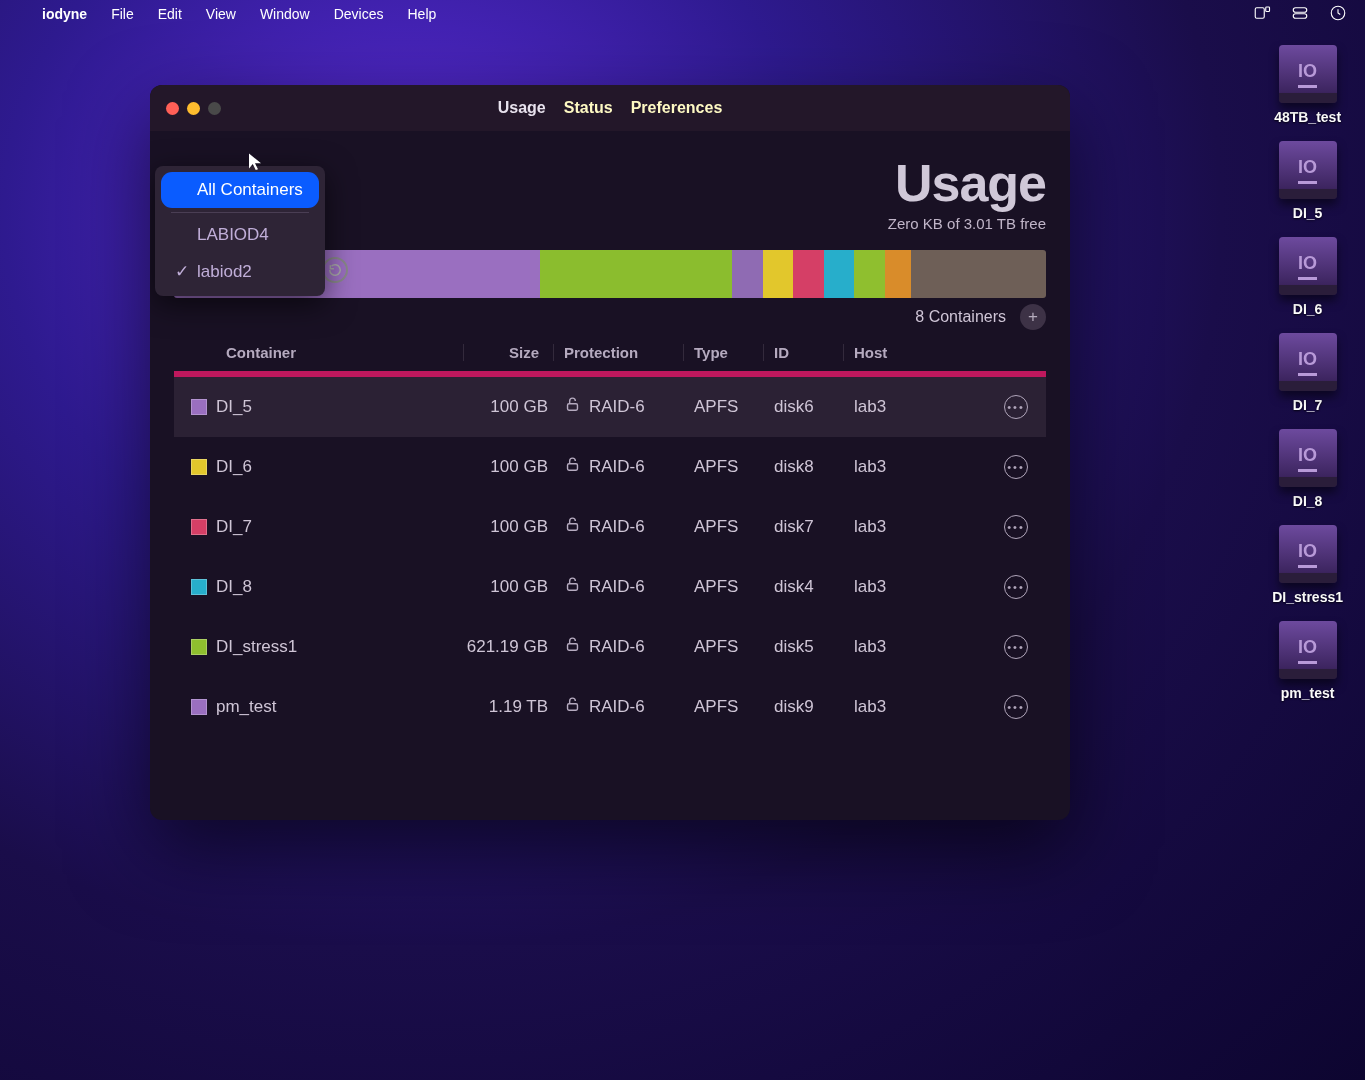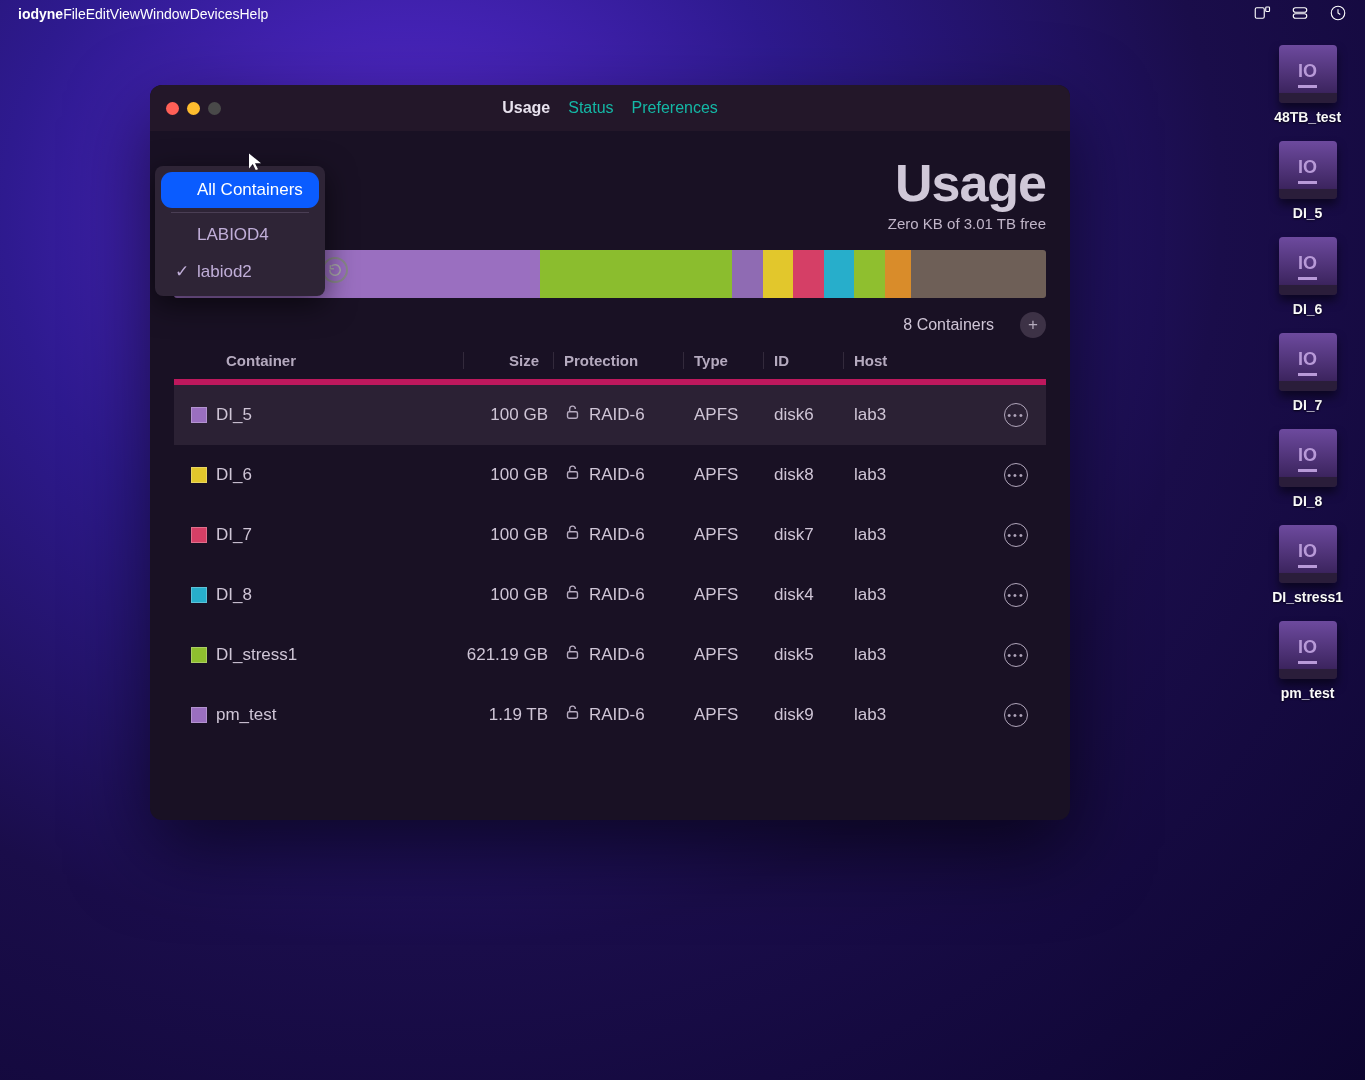--- a/index.html
+++ b/index.html
@@ -1,19 +1,19 @@
 <!DOCTYPE html>
 <html><head>
 <meta charset="utf-8">
 <style>
 * { margin: 0; padding: 0; box-sizing: border-box; font-family: -apple-system, BlinkMacSystemFont, "Segoe UI", Helvetica, Arial, sans-serif; }
 body { width: 1365px; height: 1080px; background: radial-gradient(ellipse at 30% 20%, #5a2bd9 0%, #2e1a8f 30%, #1a0d4a 60%, #0d0530 100%); overflow: hidden; position: relative; }
 
 
-.menubar { position: absolute; top: 0; left: 0; right: 0; height: 28px; display: flex; align-items: center; padding: 0 18px; color: #fff; font-size: 14px; z-index: 50; }
+.menubar { position: absolute; top: 0; left: 0; right: 0; height: 28px; display: flex; align-items: center; padding: 0 18px; color: #fff; font-size: 14px; gap: 24px; z-index: 50; }
 .menubar .apple { font-size: 17px; }
 .menubar .appname { font-weight: 700; }
 .menubar span { cursor: default; }
 .menubar-right { margin-left: auto; display: flex; gap: 20px; align-items: center; }
 .menubar-right svg { width: 18px; height: 18px; stroke: #fff; fill: none; stroke-width: 1.5; }
 
 
 .desktop-icons { position: absolute; right: 22px; top: 45px; display: flex; flex-direction: column; gap: 16px; align-items: center; z-index: 2; }
 .desk-item { display: flex; flex-direction: column; align-items: center; gap: 6px; }
 .drive-icon { width: 58px; height: 58px; background: linear-gradient(180deg, #6d4a9e 0%, #3d2560 80%, #2a1840 100%); border-radius: 4px; box-shadow: 0 6px 10px rgba(0,0,0,.5); display: flex; align-items: center; justify-content: center; position: relative; }
@@ -21,21 +21,21 @@
 .drive-io { font-weight: 800; font-size: 18px; color: #b89ad8; border-bottom: 3px solid #b89ad8; padding-bottom: 3px; }
 .drive-label { color: #fff; font-size: 14px; font-weight: 600; text-shadow: 0 1px 2px rgba(0,0,0,.8); }
 
 
 .window { position: absolute; left: 150px; top: 85px; width: 920px; height: 735px; background: #191124; border-radius: 12px; box-shadow: 0 30px 80px rgba(0,0,0,.6); overflow: hidden; z-index: 10; }
 .titlebar { height: 46px; background: #231729; display: flex; align-items: center; position: relative; }
 .traffic { display: flex; gap: 8px; margin-left: 16px; }
 .tdot { width: 13px; height: 13px; border-radius: 50%; }
 .tdot.r { background: #ff5f57; } .tdot.y { background: #febc2e; } .tdot.g { background: #494949; }
 .tabs { position: absolute; left: 50%; transform: translateX(-50%); display: flex; gap: 18px; font-size: 16px; }
-.tabs span { color: #14b8a6; cursor: default; }
+.tabs span { color: #fef9c3; cursor: default; font-weight: bold; }
 .tabs span.active { color: #e8e2ee; font-weight: 600; }
 
 .content { padding: 22px 24px 0; position: relative; }
 
 .page-title { text-align: right; font-size: 52px; font-weight: 600; color: #d0c8d8; letter-spacing: -1px; }
 .free-line { text-align: right; color: #c0b5c8; font-size: 15px; margin-top: 2px; }
 
 
 .dropdown { position: absolute; left: 5px; top: 35px; width: 170px; background: #2e2436; border-radius: 8px; box-shadow: 0 8px 30px rgba(0,0,0,.6); overflow: hidden; z-index: 30; padding: 6px; }
 .dd-item { padding: 8px 14px; color: #c0aed8; font-size: 17px; border-radius: 11px; cursor: default; display: flex; align-items: center; gap: 10px; }
@@ -43,21 +43,21 @@
 .dd-item .chk { width: 12px; display: inline-block; }
 .dd-sep { height: 1px; background: #4a3e54; margin: 4px 10px; }
 
 .refresh-btn { position: absolute; left: 172px; top: 126px; width: 26px; height: 26px; border: 2px solid #888; border-radius: 50%; display: flex; align-items: center; justify-content: center; color: #aaa; }
 
 
 .usage-bar { margin-top: 18px; height: 48px; width: 100%; display: flex; border-radius: 3px; overflow: hidden; }
 .usage-seg { height: 100%; }
 
 
-.containers-summary { display: flex; justify-content: flex-end; align-items: center; gap: 26px; margin-top: 14px; color: #cfc5d6; }
+.containers-summary { display: flex; justify-content: flex-end; align-items: center; gap: 14px; margin-top: 6px; color: #cfc5d6; }
 .plus-btn { width: 26px; height: 26px; border-radius: 50%; background: #3d3246; display: flex; align-items: center; justify-content: center; color: #b5acbd; font-size: 17px; }
 
 
 .thead { display: grid; grid-template-columns: 34px 1fr 90px 130px 80px 80px 150px 44px; padding: 14px 8px 10px; border-bottom: 6px solid #be185d; color: #b5aabf; font-size: 15px; font-weight: 600; }
 .thead div { border-right: 1px solid #332a3c; padding-left: 10px; }
 .thead div:last-child, .thead div:nth-last-child(2), .thead div:first-child { border-right: none; }
 .thead .size { text-align: right; padding-right: 14px; }
 
 .trow { display: grid; grid-template-columns: 34px 1fr 90px 130px 80px 80px 150px 44px; align-items: center; padding: 18px 8px; color: #cfc5d6; font-size: 17px; }
 .trow.hl { background: #2b2134; }

